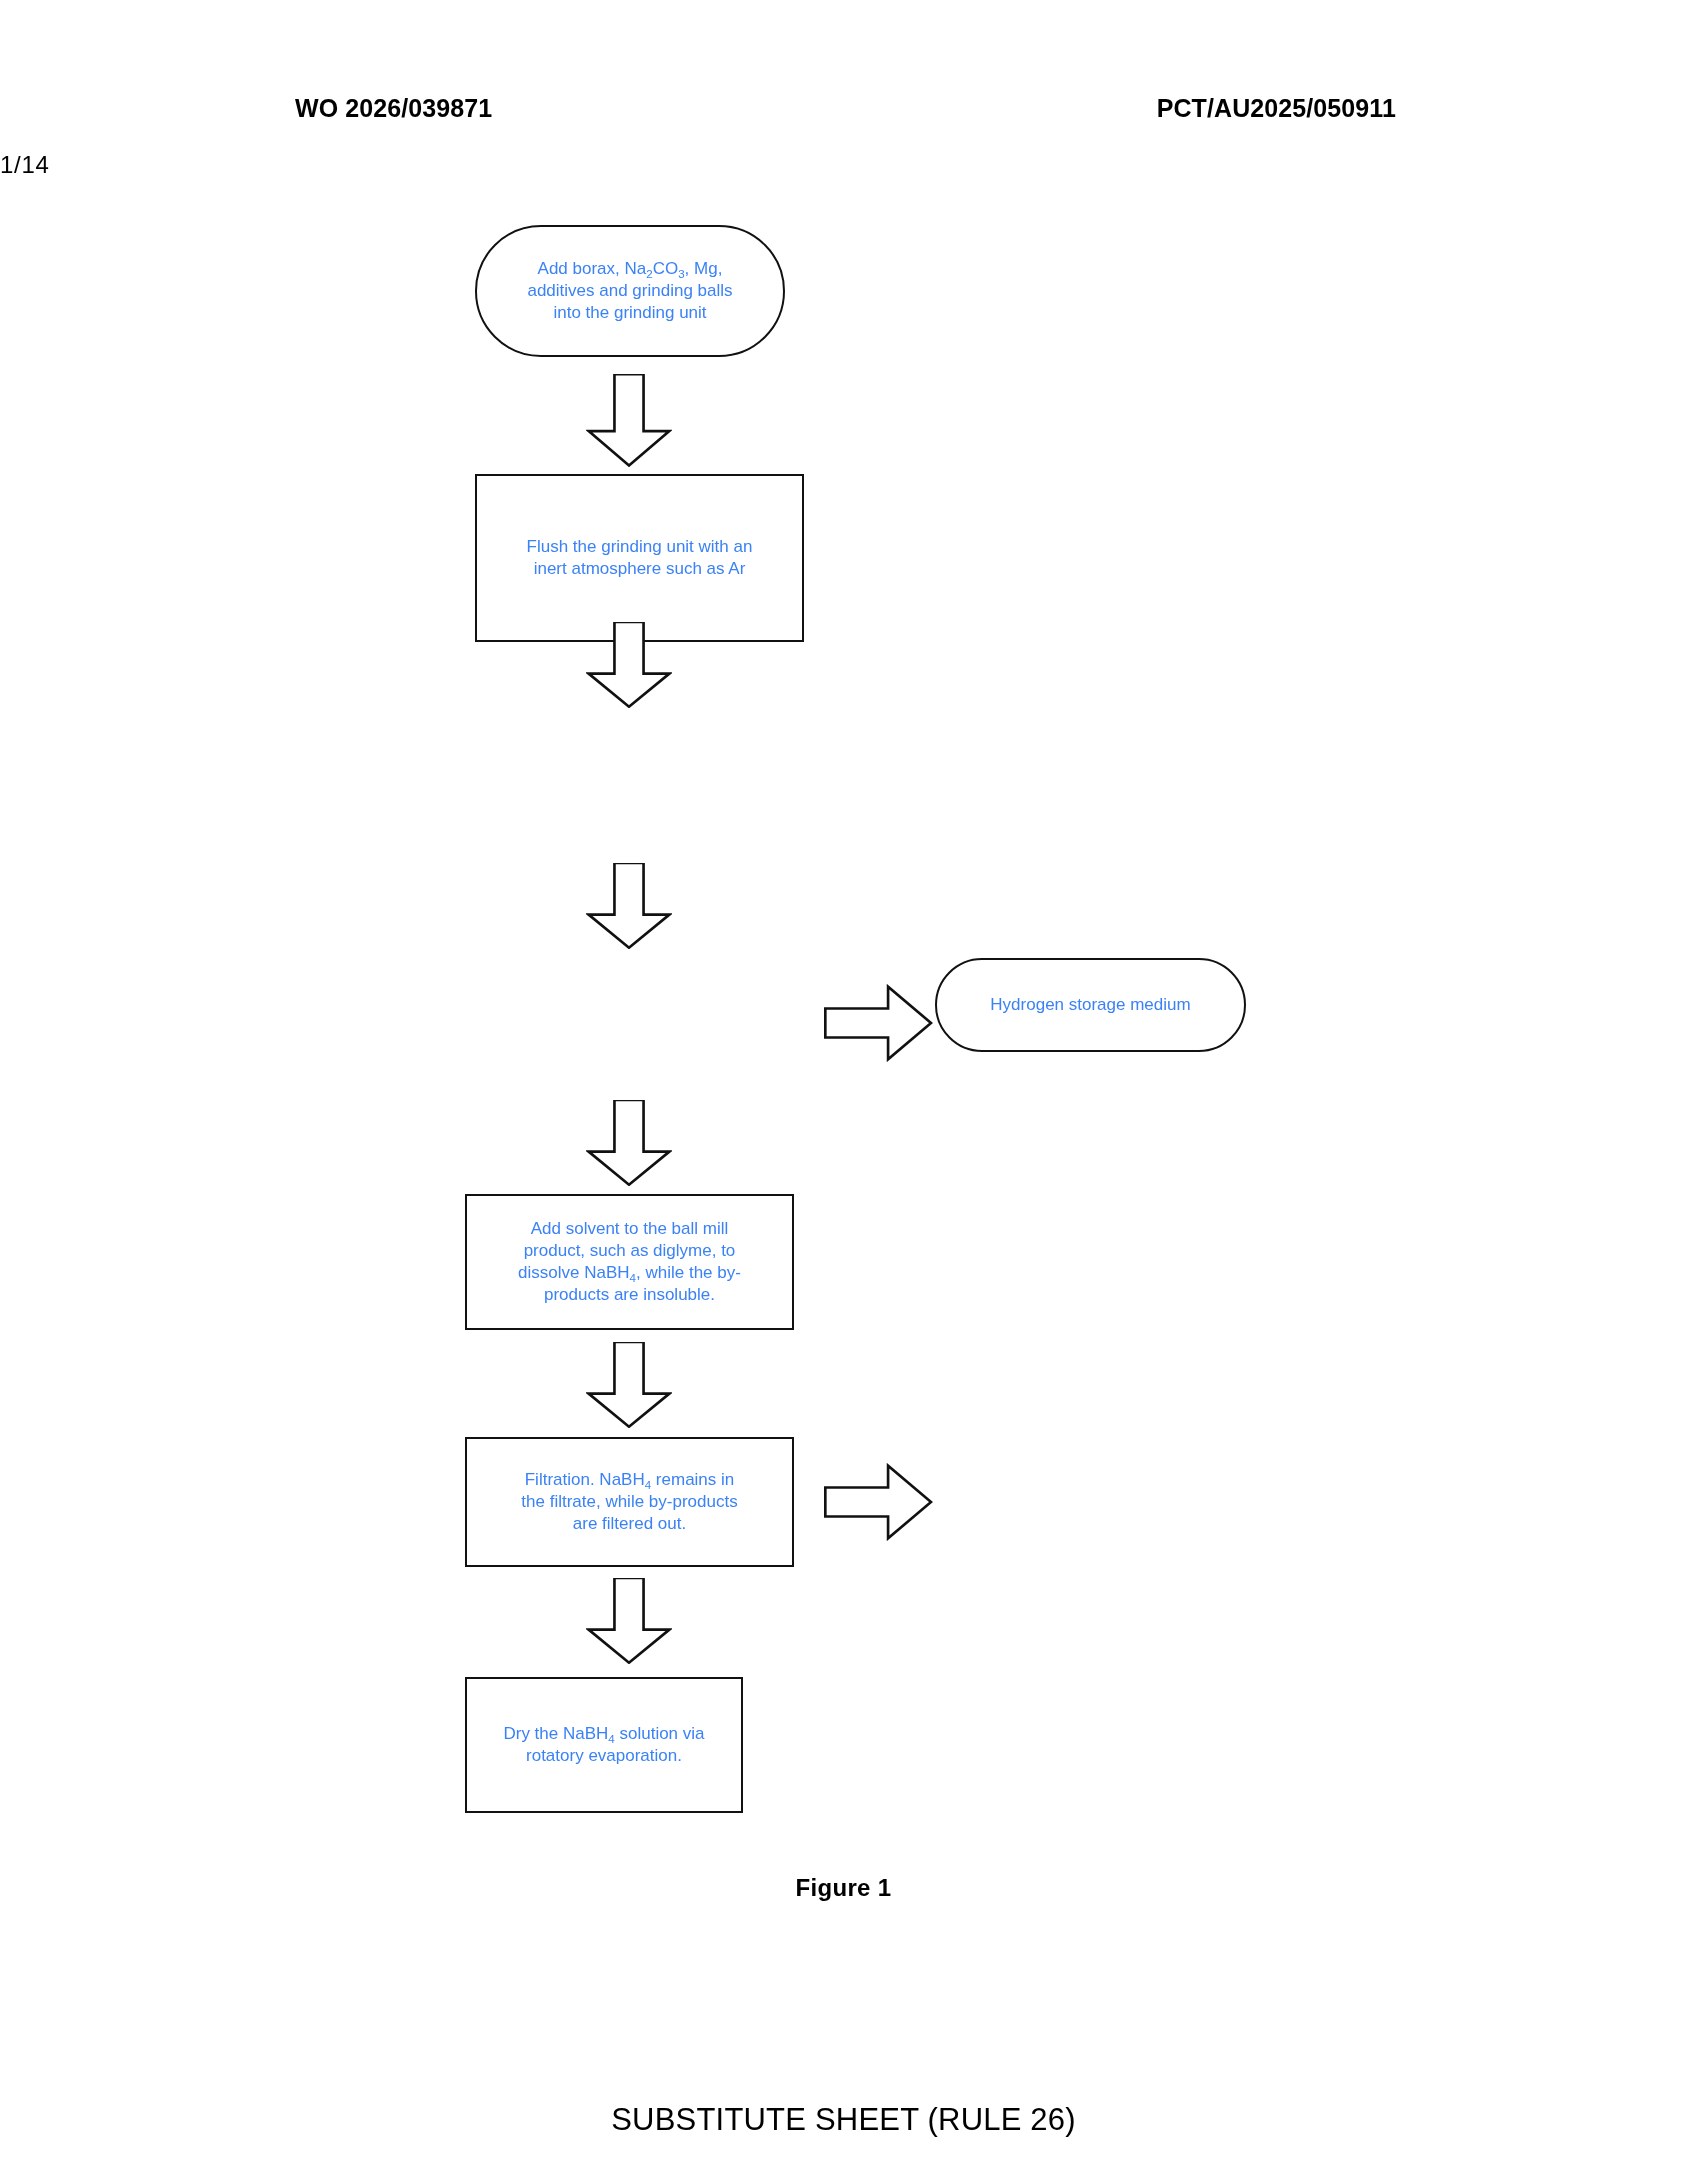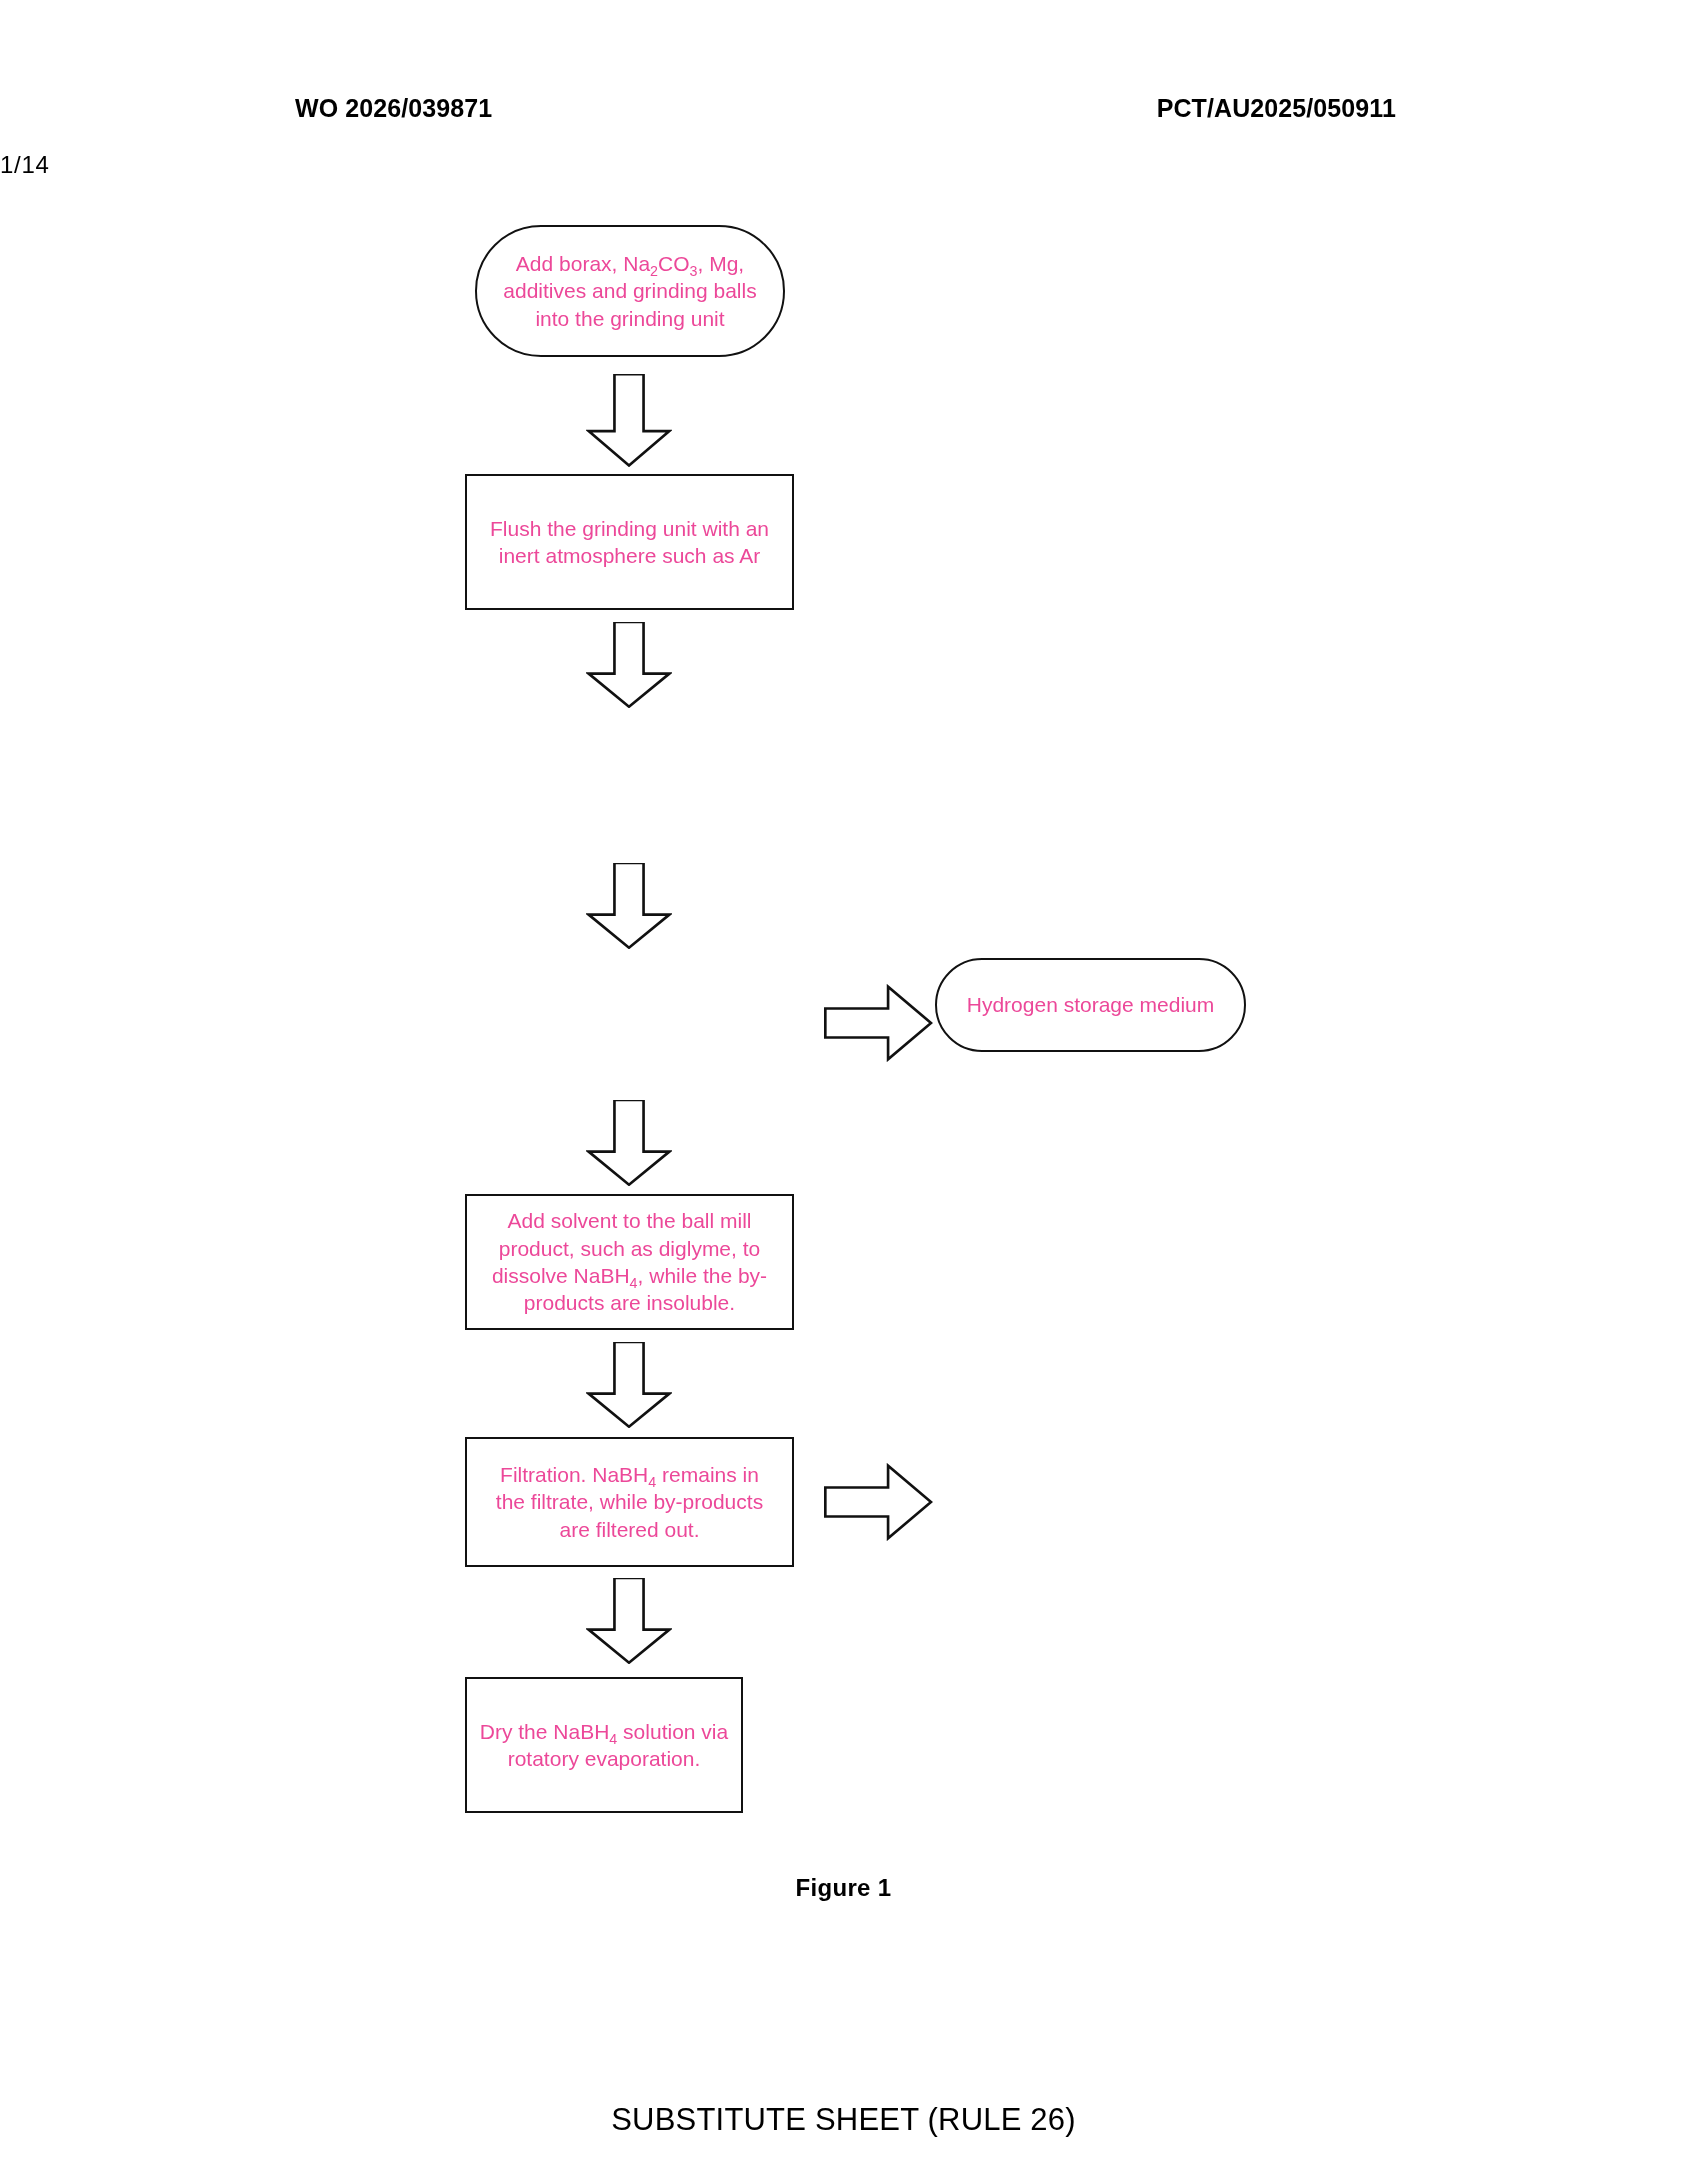--- a/index.html
+++ b/index.html
@@ -51,24 +51,24 @@
   .node {
     position: absolute;
     box-sizing: border-box;
     border: 2px solid #111111;
     background: #ffffff;
     display: flex;
     align-items: center;
     justify-content: center;
     text-align: center;
     padding: 4px 9.3px;
-    font-size: 21px;
+    font-size: 17px;
     line-height: 1.30;
     font-weight: normal;
-    color: #ec4899;
+    color: #3b82f6;
   }
   .node.round { border-radius: 86px; }
   .node span.txt { display: block; width: 100%; }
   .node sub {
     font-size: 0.68em;
     vertical-align: sub;
     line-height: 0;
   }
 
   
@@ -113,21 +113,21 @@
   <div class="node round" style="left:475px; top:225px; width:310px; height:132px; border-radius:66px;">
     <span class="txt">Add borax, Na<sub>2</sub>CO<sub>3</sub>, Mg,<br>additives and grinding balls<br>into the grinding unit</span>
   </div>
 
   <div class="arrow" style="left:586px; top:374px; width:86px; height:93px;">
     <svg width="86" height="93" viewBox="0 0 130 140">
       <path d="M43,0 L87,0 L87,86 L126,86 L65,138 L4,86 L43,86 Z" fill="#ffffff" stroke="#111111" stroke-width="4" stroke-linejoin="miter"></path>
     </svg>
   </div>
 
-  <div class="node" style="left:465px; top:474px; width:329px; height:136px;">
+  <div class="node" style="left:475px; top:474px; width:329px; height:168px;">
     <span class="txt">Flush the grinding unit with an<br>inert atmosphere such as Ar</span>
   </div>
 
   <div class="arrow" style="left:586px; top:622px; width:86px; height:86px;">
     <svg width="86" height="86" viewBox="0 0 130 130">
       <path d="M43,0 L87,0 L87,78 L126,78 L65,128 L4,78 L43,78 Z" fill="#ffffff" stroke="#111111" stroke-width="4" stroke-linejoin="miter"></path>
     </svg>
   </div>
 
 

